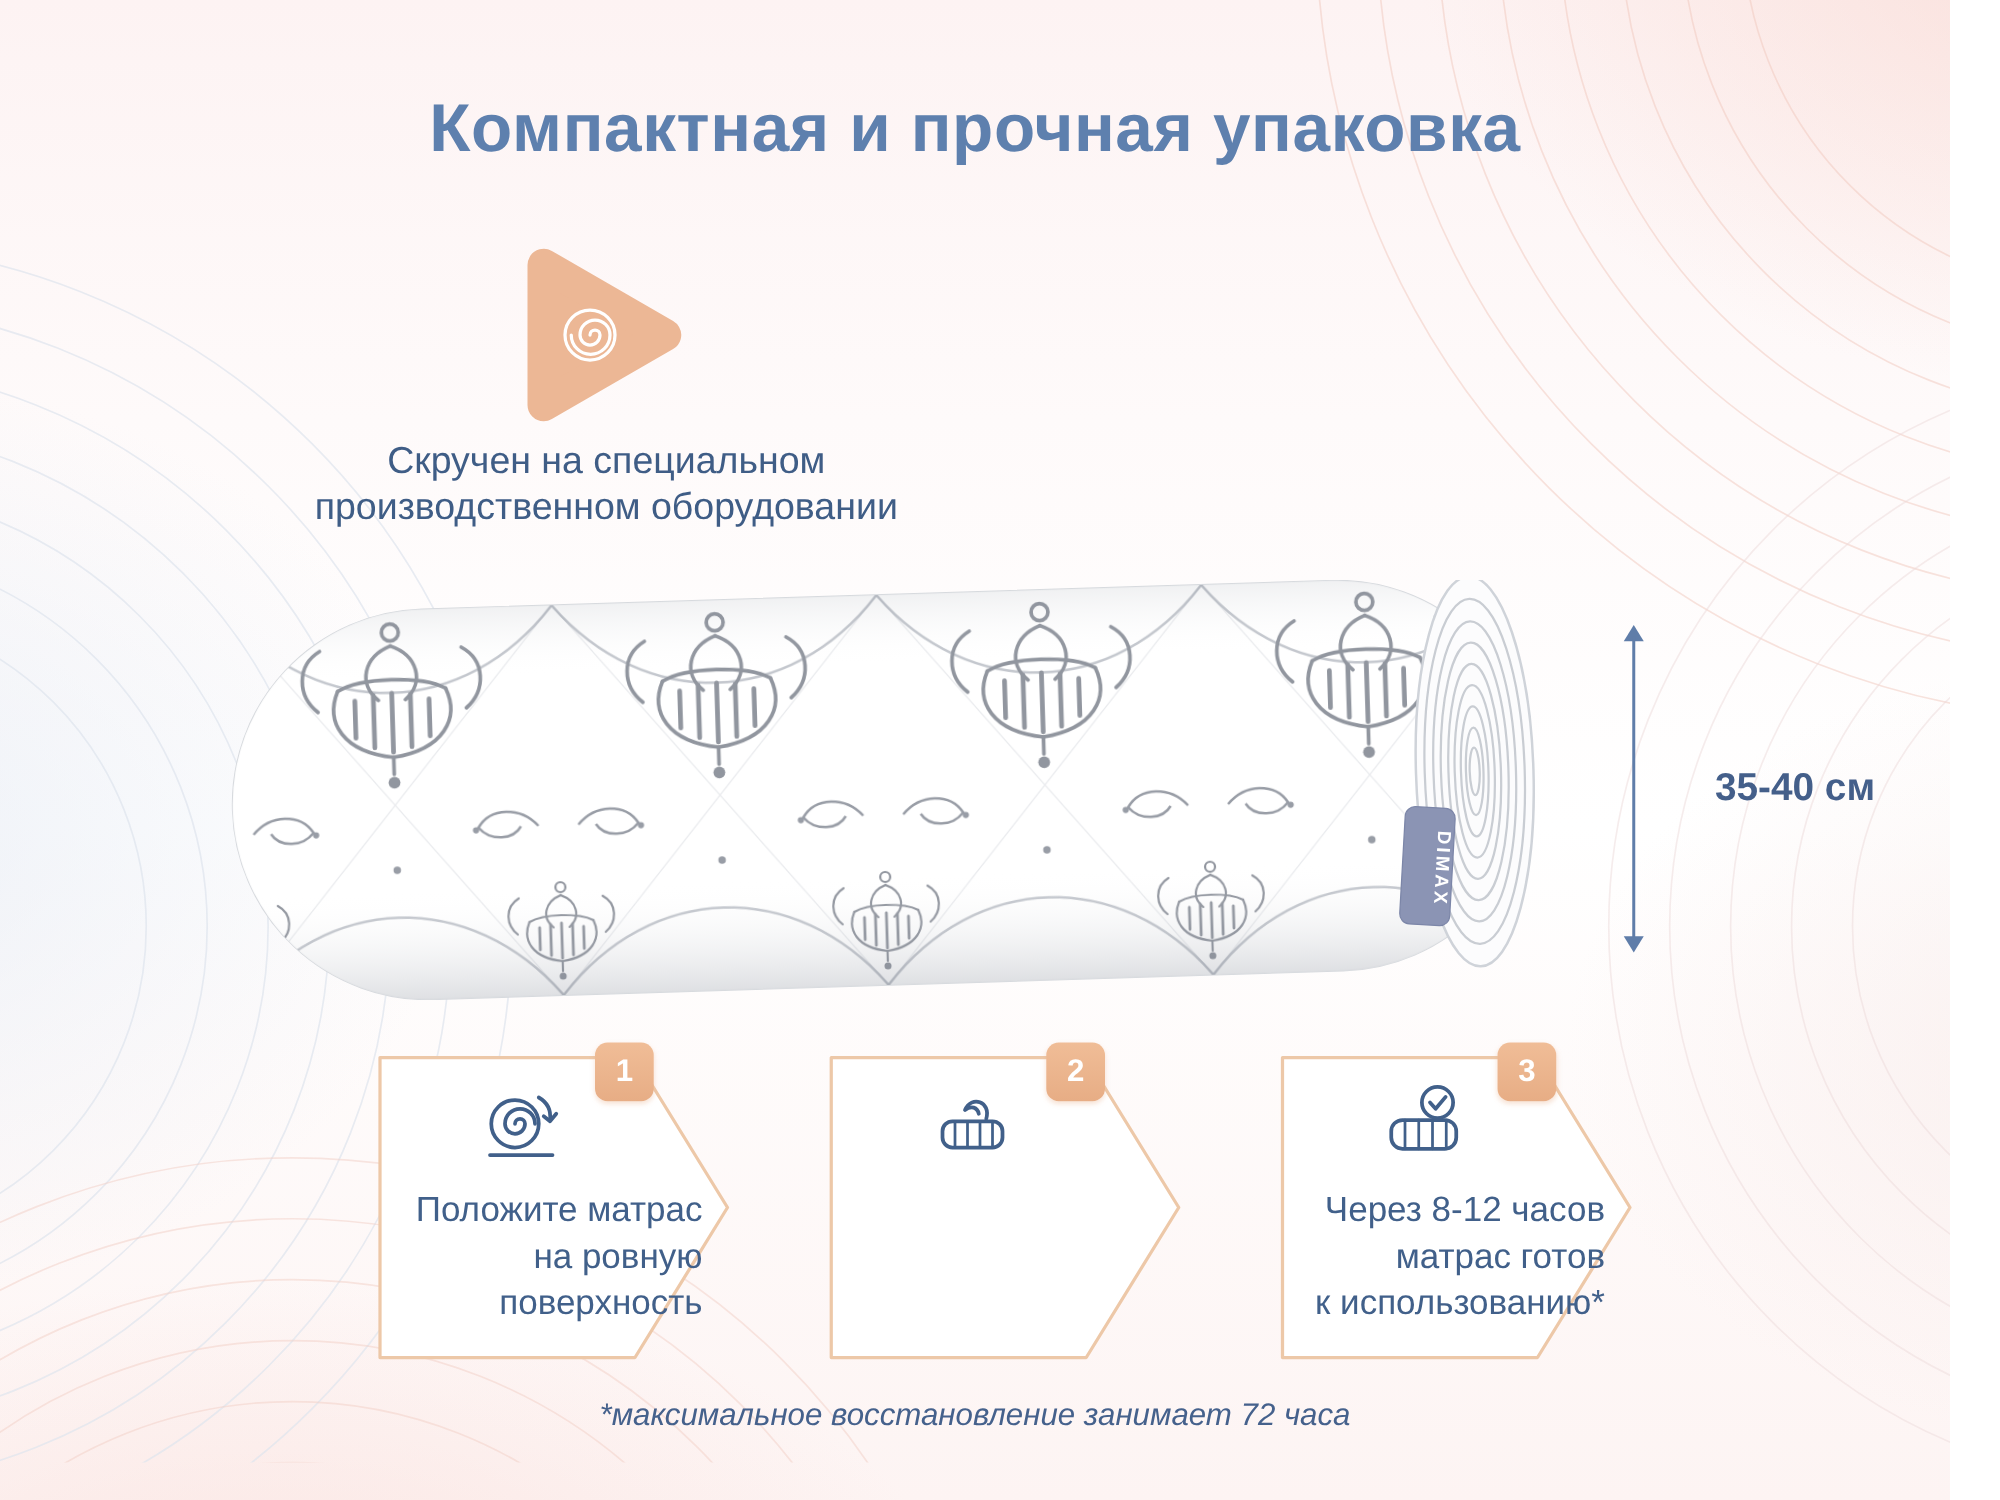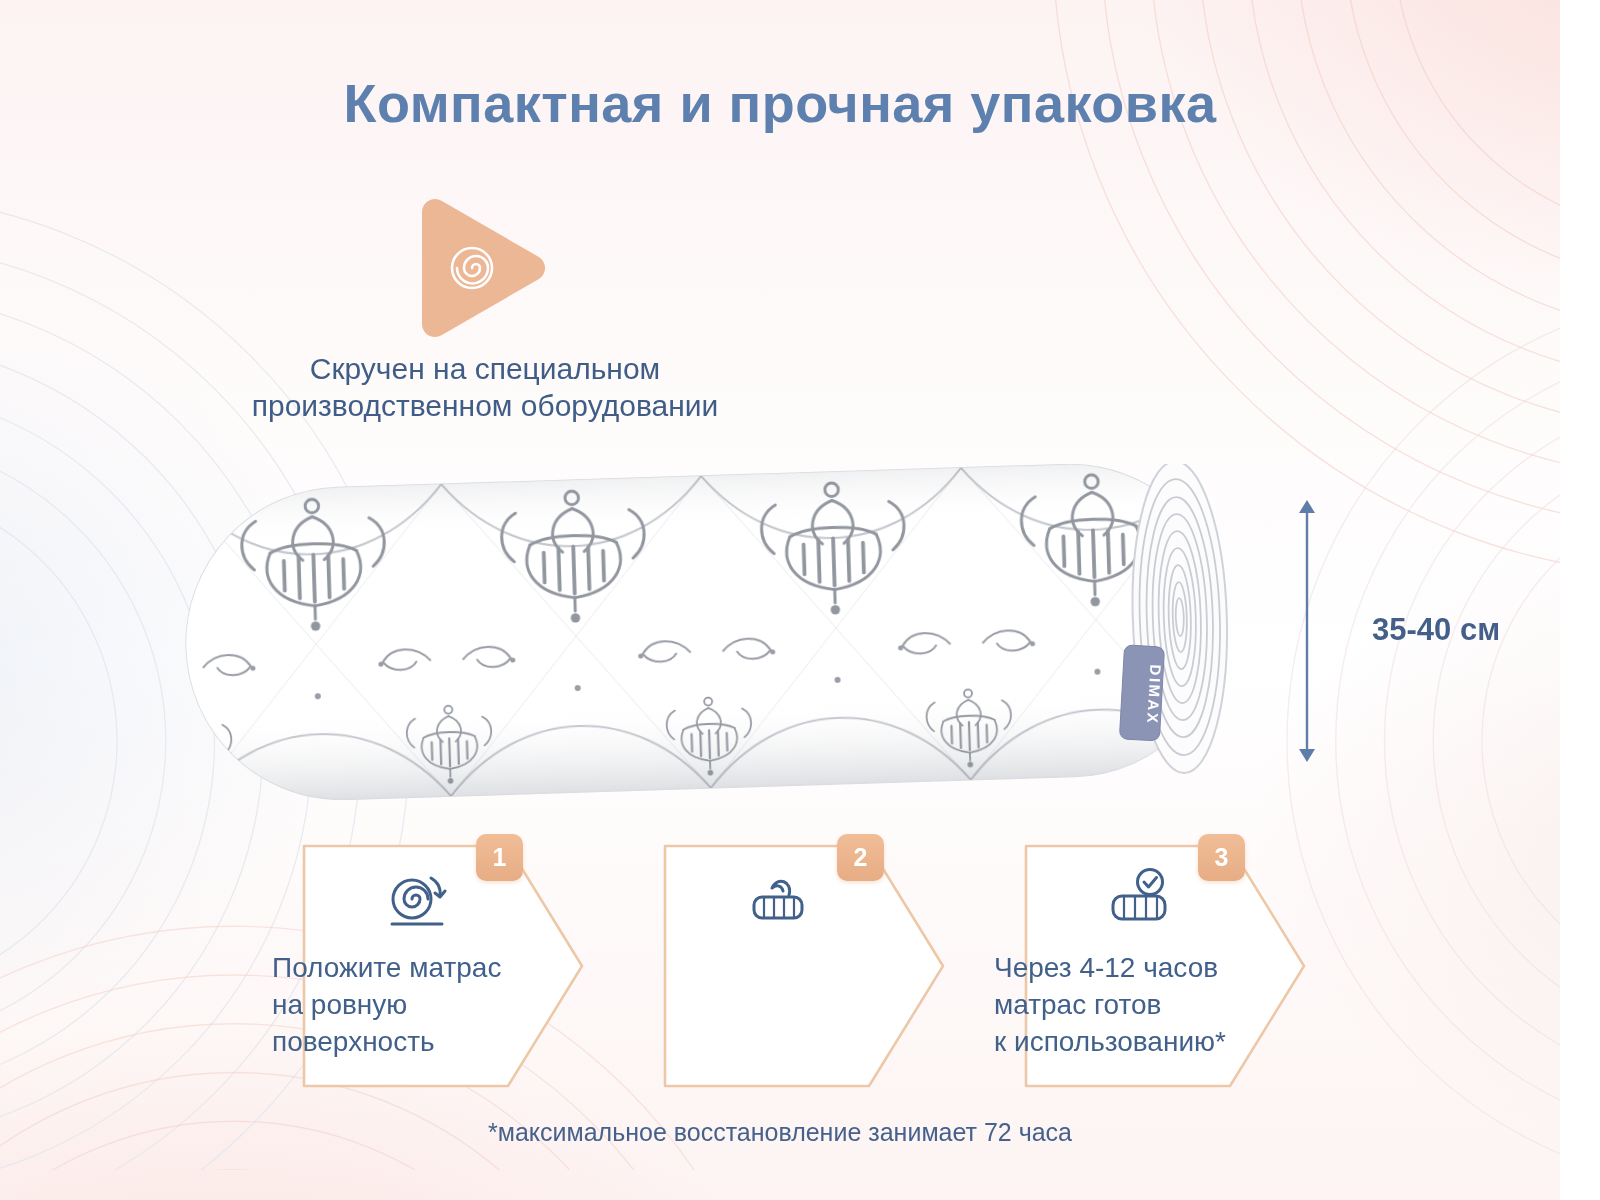--- a/index.html
+++ b/index.html
@@ -39,26 +39,26 @@
     position:absolute;left:178px;top:-6px;width:47px;height:47px;border-radius:10px;
     background:linear-gradient(180deg,#f0bd97,#e7ad85);
     color:#ffffff;font-size:25px;font-weight:700;
     display:flex;align-items:center;justify-content:center;
     box-shadow:0 2px 4px rgba(231,173,133,0.35);
   }
   .step-icon{position:absolute;left:119px;top:22px;transform:translateX(-50%);}
   .blue-icon{fill:none;stroke:#41608a;stroke-width:3;stroke-linecap:round;stroke-linejoin:round;}
   .step-text{
     position:absolute;left:119px;top:110px;transform:translateX(-50%);
-    width:290px;margin:0;text-align:left;
+    width:290px;margin:0;text-align:right;
     font-size:28px;line-height:1.32;font-weight:500;color:#41608a;white-space:pre-line;
   }
   .footnote{
     position:absolute;z-index:2;top:1118px;left:0;width:100%;margin:0;
-    text-align:center;font-size:25px;color:#45618c;
+    text-align:center;font-size:25px;color:#45618c;font-style:italic;
   }
 </style>
 </head>
 <body>
 
 <div class="canvas">
 
   <svg class="bg-waves" viewBox="0 0 1600 1200">
     <g fill="none" stroke="#f1c9be" stroke-width="1.4" opacity="0.5">
       <circle cx="1730" cy="-60" r="300"></circle>
@@ -215,20 +215,20 @@
     </svg>
     <div class="step-badge">3</div>
     <svg class="step-icon" width="70" height="70" viewBox="0 0 70 70">
       <g class="blue-icon">
         <rect x="9" y="34" width="52" height="23" rx="9"></rect>
         <path d="M20,34 v23 M31,34 v23 M42,34 v23 M53,34 v23" stroke-width="2.2"></path>
         <circle cx="46" cy="20" r="12.5" fill="#ffffff"></circle>
         <path d="M40,20 l4.5,5 8,-9.5"></path>
       </g>
     </svg>
-    <p class="step-text">Через 4-12 часов
+    <p class="step-text">Через 8-12 часов
 матрас готов
 к использованию*</p>
   </div>
 
   <p class="footnote">*максимальное восстановление занимает 72 часа</p>
 
 </div>
 
 </body></html>

